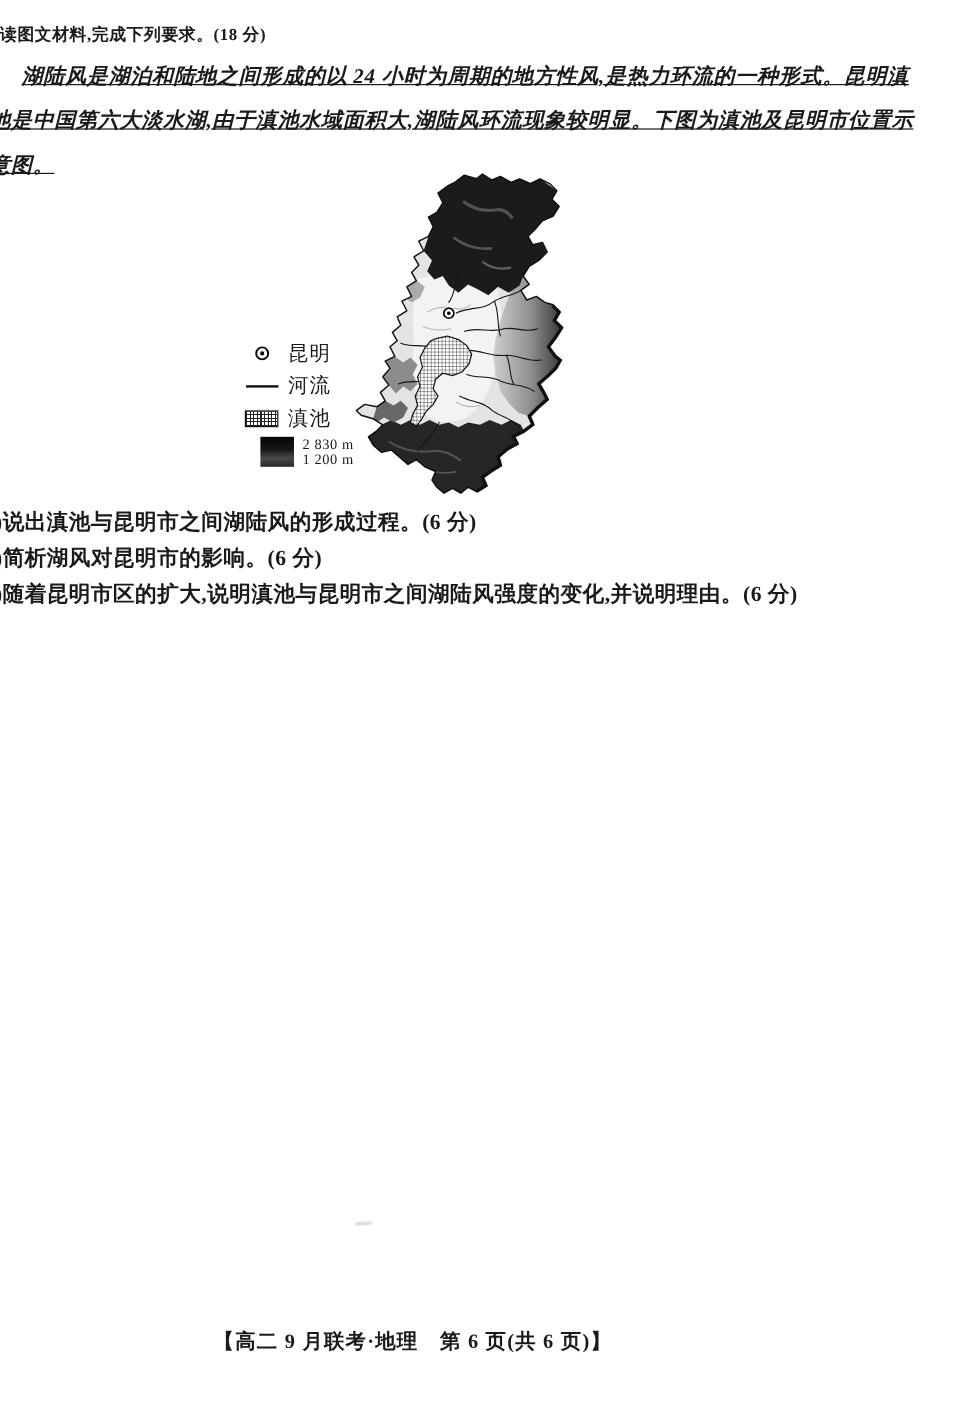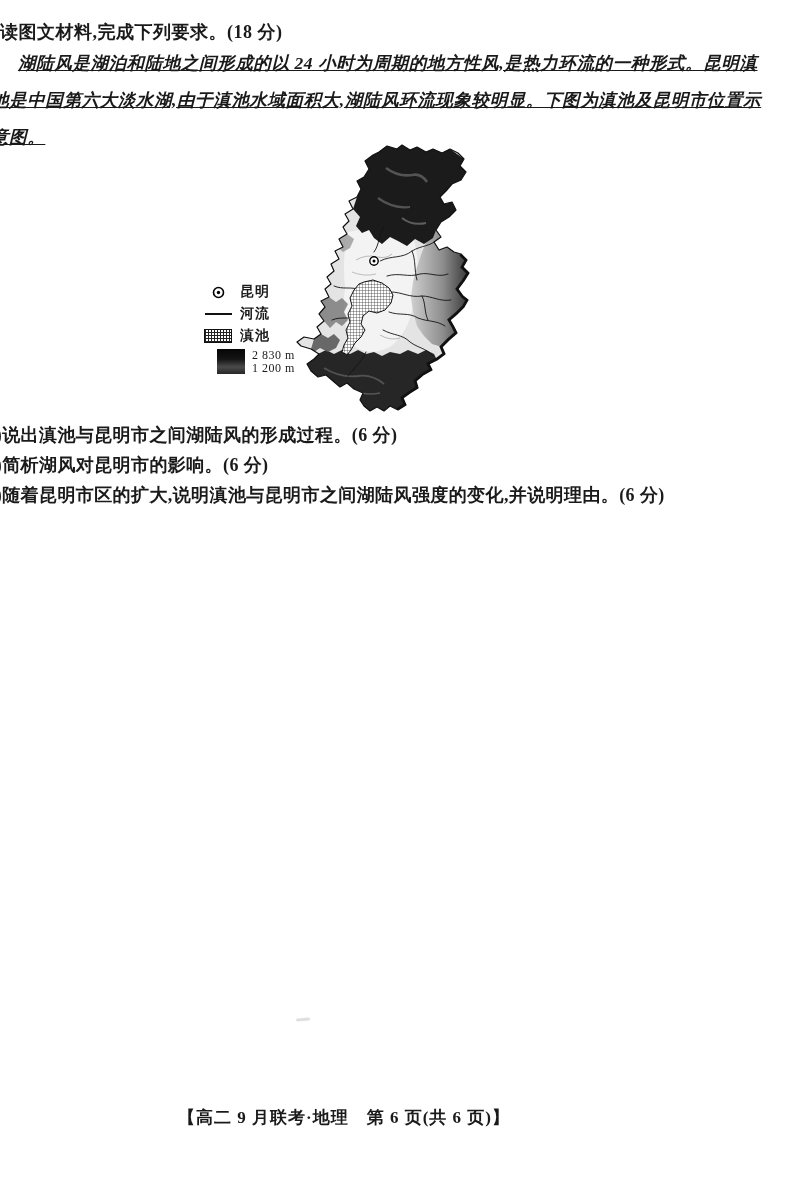--- a/index.html
+++ b/index.html
@@ -4,21 +4,21 @@
 <style>
   html,body{margin:0;padding:0;}
   body{
     width:800px;height:1190px;position:relative;background:#fff;
     overflow:hidden;
     font-family:"Liberation Serif","DejaVu Serif",serif;
     color:#1a1a1a;
   }
   .abs{position:absolute;white-space:nowrap;}
   .heading{
-    left:0;top:20px;font-size:18px;font-weight:700;letter-spacing:.5px;
+    left:0;top:20px;font-size:14px;font-weight:700;letter-spacing:.5px;
   }
   .para{
     font-size:17.5px;font-weight:600;font-style:italic;letter-spacing:.6px;text-decoration:underline;
   }
   .para-a{left:18px;top:51px;}
   .para-b{left:-9px;top:88px;}
   .para-c{left:-9px;top:125px;}
   .question{
     font-size:18px;font-weight:700;letter-spacing:.4px;
   }
@@ -27,21 +27,21 @@
   .q3{left:-20px;top:483px;}
   .footer{
     left:178px;top:1106px;font-size:17px;font-weight:700;letter-spacing:1px;
   }
   
   .map-wrap{left:290px;top:140px;width:195px;height:275px;}
   
   .legend{left:203px;top:283px;width:110px;}
   .lg-row{display:flex;align-items:center;margin-bottom:4px;}
   .lg-sym{width:30px;display:flex;justify-content:center;align-items:center;flex:0 0 30px;}
-  .lg-label{margin-left:7px;font-size:14px;font-weight:700;letter-spacing:1px;}
+  .lg-label{margin-left:7px;font-size:17px;font-weight:400;letter-spacing:1px;}
   .lg-line{width:27px;height:0;border-top:2px solid #111;}
   .lg-hatch{
     width:26px;height:12px;border:1px solid #111;background:#fff;
     background-image:
       repeating-linear-gradient(0deg,#222 0 1px,transparent 1px 3px),
       repeating-linear-gradient(90deg,#222 0 1px,transparent 1px 3px);
   }
   .lg-elev-row{display:flex;align-items:stretch;padding-left:14px;}
   .lg-elev-box{
     width:28px;height:25px;flex:0 0 28px;

